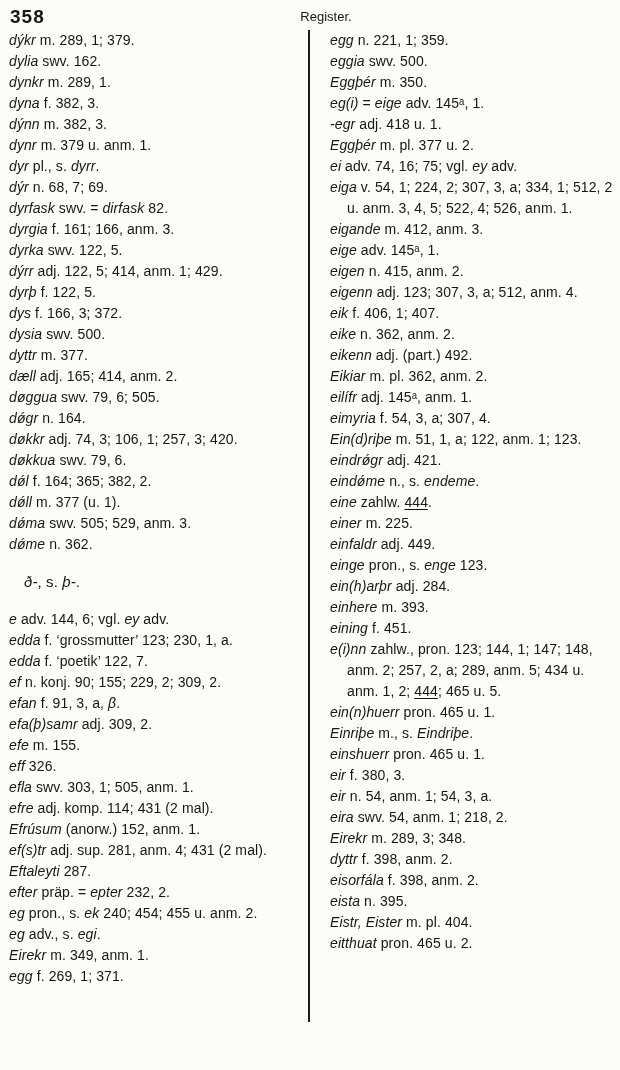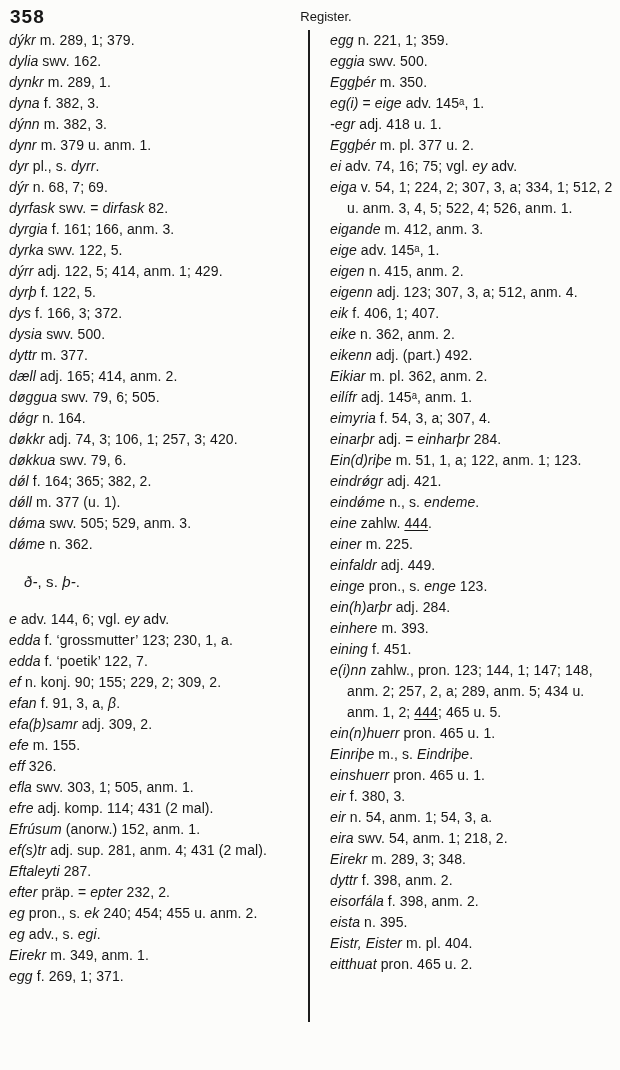--- a/index.html
+++ b/index.html
@@ -156,21 +156,20 @@
           <div class="entry"><i>eigande</i> m. 412, anm. 3.</div>
           <div class="entry"><i>eige</i> adv. 145ᵃ, 1.</div>
           <div class="entry"><i>eigen</i> n. 415, anm. 2.</div>
           <div class="entry"><i>eigenn</i> adj. 123; 307, 3, a; 512, anm. 4.</div>
           <div class="entry"><i>eik</i> f. 406, 1; 407.</div>
           <div class="entry"><i>eike</i> n. 362, anm. 2.</div>
           <div class="entry"><i>eikenn</i> adj. (part.) 492.</div>
           <div class="entry"><i>Eikiar</i> m. pl. 362, anm. 2.</div>
           <div class="entry"><i>eilífr</i> adj. 145ᵃ, anm. 1.</div>
           <div class="entry"><i>eimyria</i> f. 54, 3, a; 307, 4.</div>
-          <div class="entry"><i>einarþr</i> adj. = <i>einharþr</i> 284.</div>
           <div class="entry"><i>Ein(d)riþe</i> m. 51, 1, a; 122, anm. 1; 123.</div>
           <div class="entry"><i>eindrǿgr</i> adj. 421.</div>
           <div class="entry"><i>eindǿme</i> n., s. <i>endeme</i>.</div>
           <div class="entry"><i>eine</i> zahlw. <u>444</u>.</div>
           <div class="entry"><i>einer</i> m. 225.</div>
           <div class="entry"><i>einfaldr</i> adj. 449.</div>
           <div class="entry"><i>einge</i> pron., s. <i>enge</i> 123.</div>
           <div class="entry"><i>ein(h)arþr</i> adj. 284.</div>
           <div class="entry"><i>einhere</i> m. 393.</div>
           <div class="entry"><i>eining</i> f. 451.</div>

